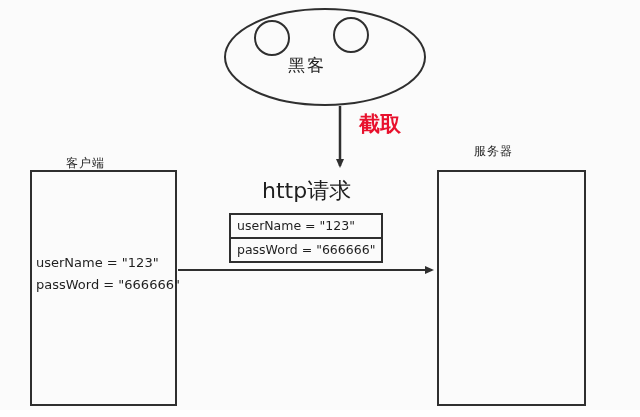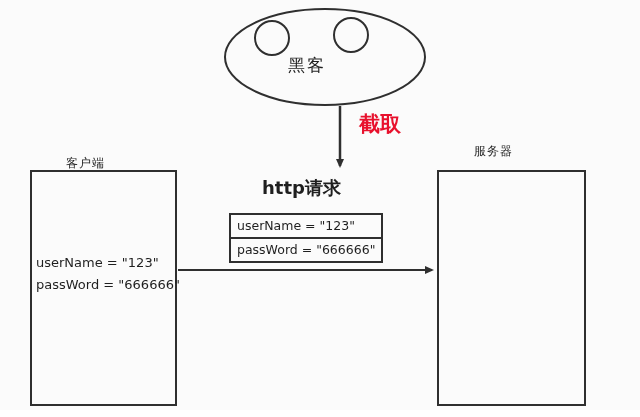--- a/index.html
+++ b/index.html
@@ -35,22 +35,21 @@
   .intercept-label {
     left: 359px;
     top: 110px;
     font-size: 21px;
     font-weight: 700;
     color: #e8112d;
   }
   .http-label {
     left: 262px;
     top: 176px;
-    font-size: 18px;
-    font-weight: bold;
+    font-size: 22px;
   }
   .request-box {
     position: absolute;
     left: 229px;
     top: 213px;
     width: 154px;
     border: 2px solid #2f2f2f;
     background: #fbfbfb;
     box-sizing: border-box;
   }

